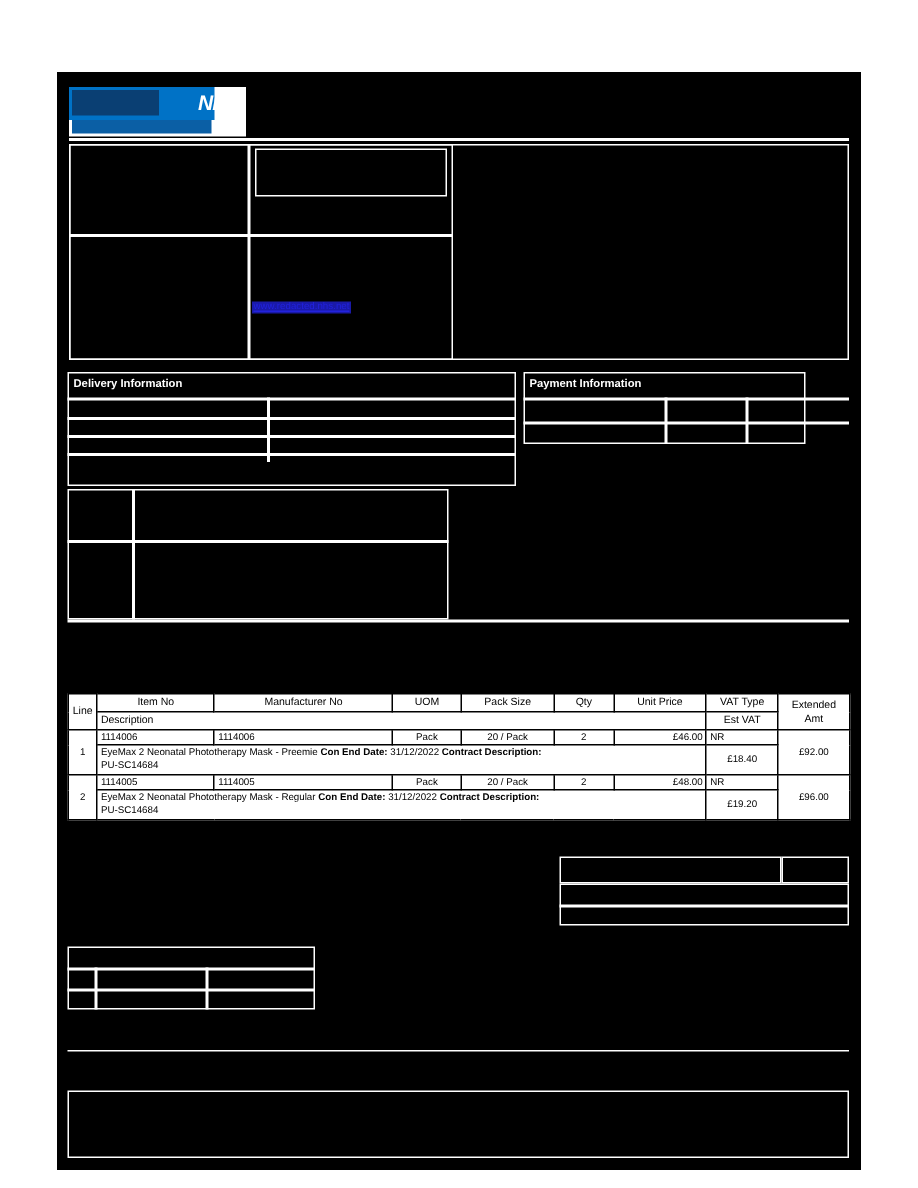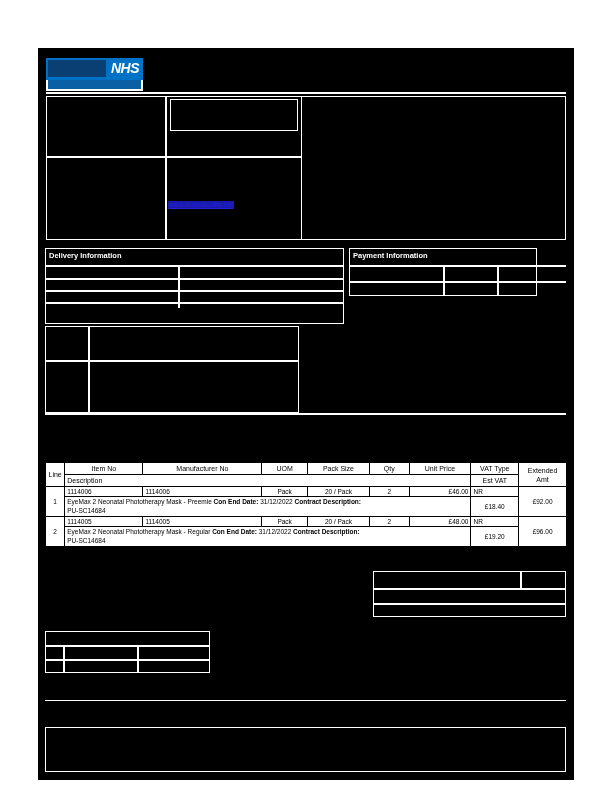--- a/index.html
+++ b/index.html
@@ -26,21 +26,21 @@
     left: 38px;
     top: 48px;
     width: 536px;
     height: 732px;
   }
   
   .nhs-logo {
     position: absolute;
     left: 46px;
     top: 58px;
-    width: 97px;
+    width: 118px;
     height: 33px;
     background: #ffffff;
     overflow: hidden;
   }
   .nhs-logo .nhs-bar {
     position: absolute;
     left: 0;
     top: 0;
     width: 97px;
     height: 22px;

